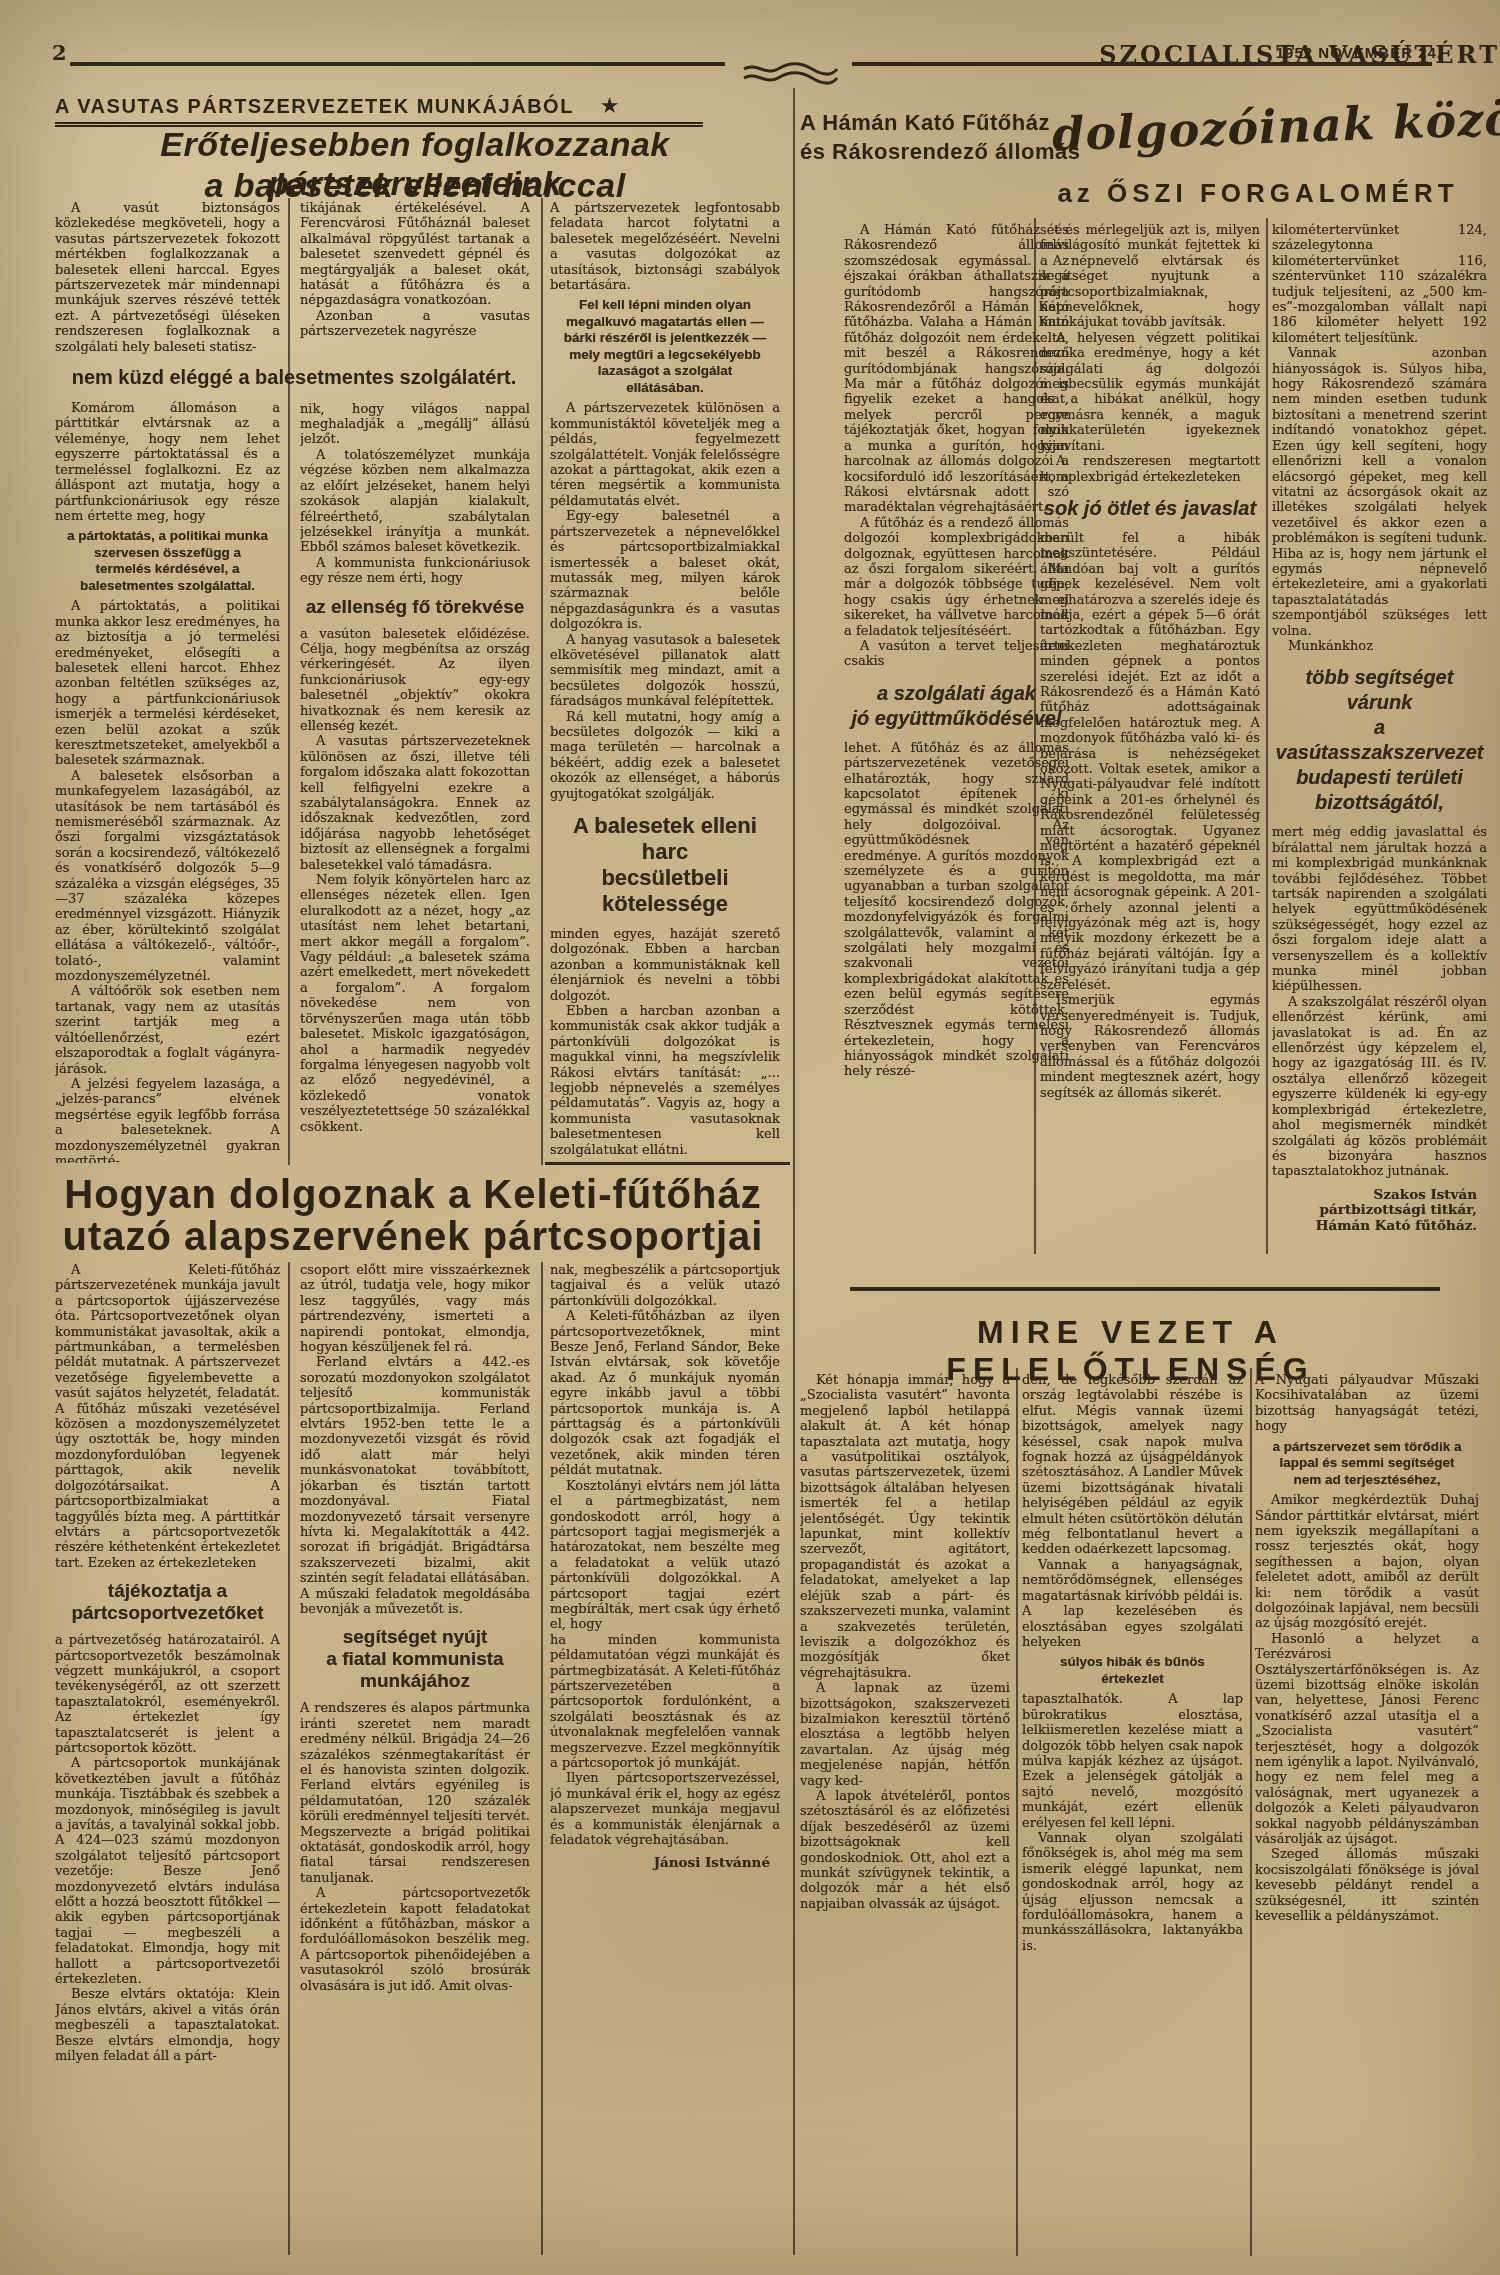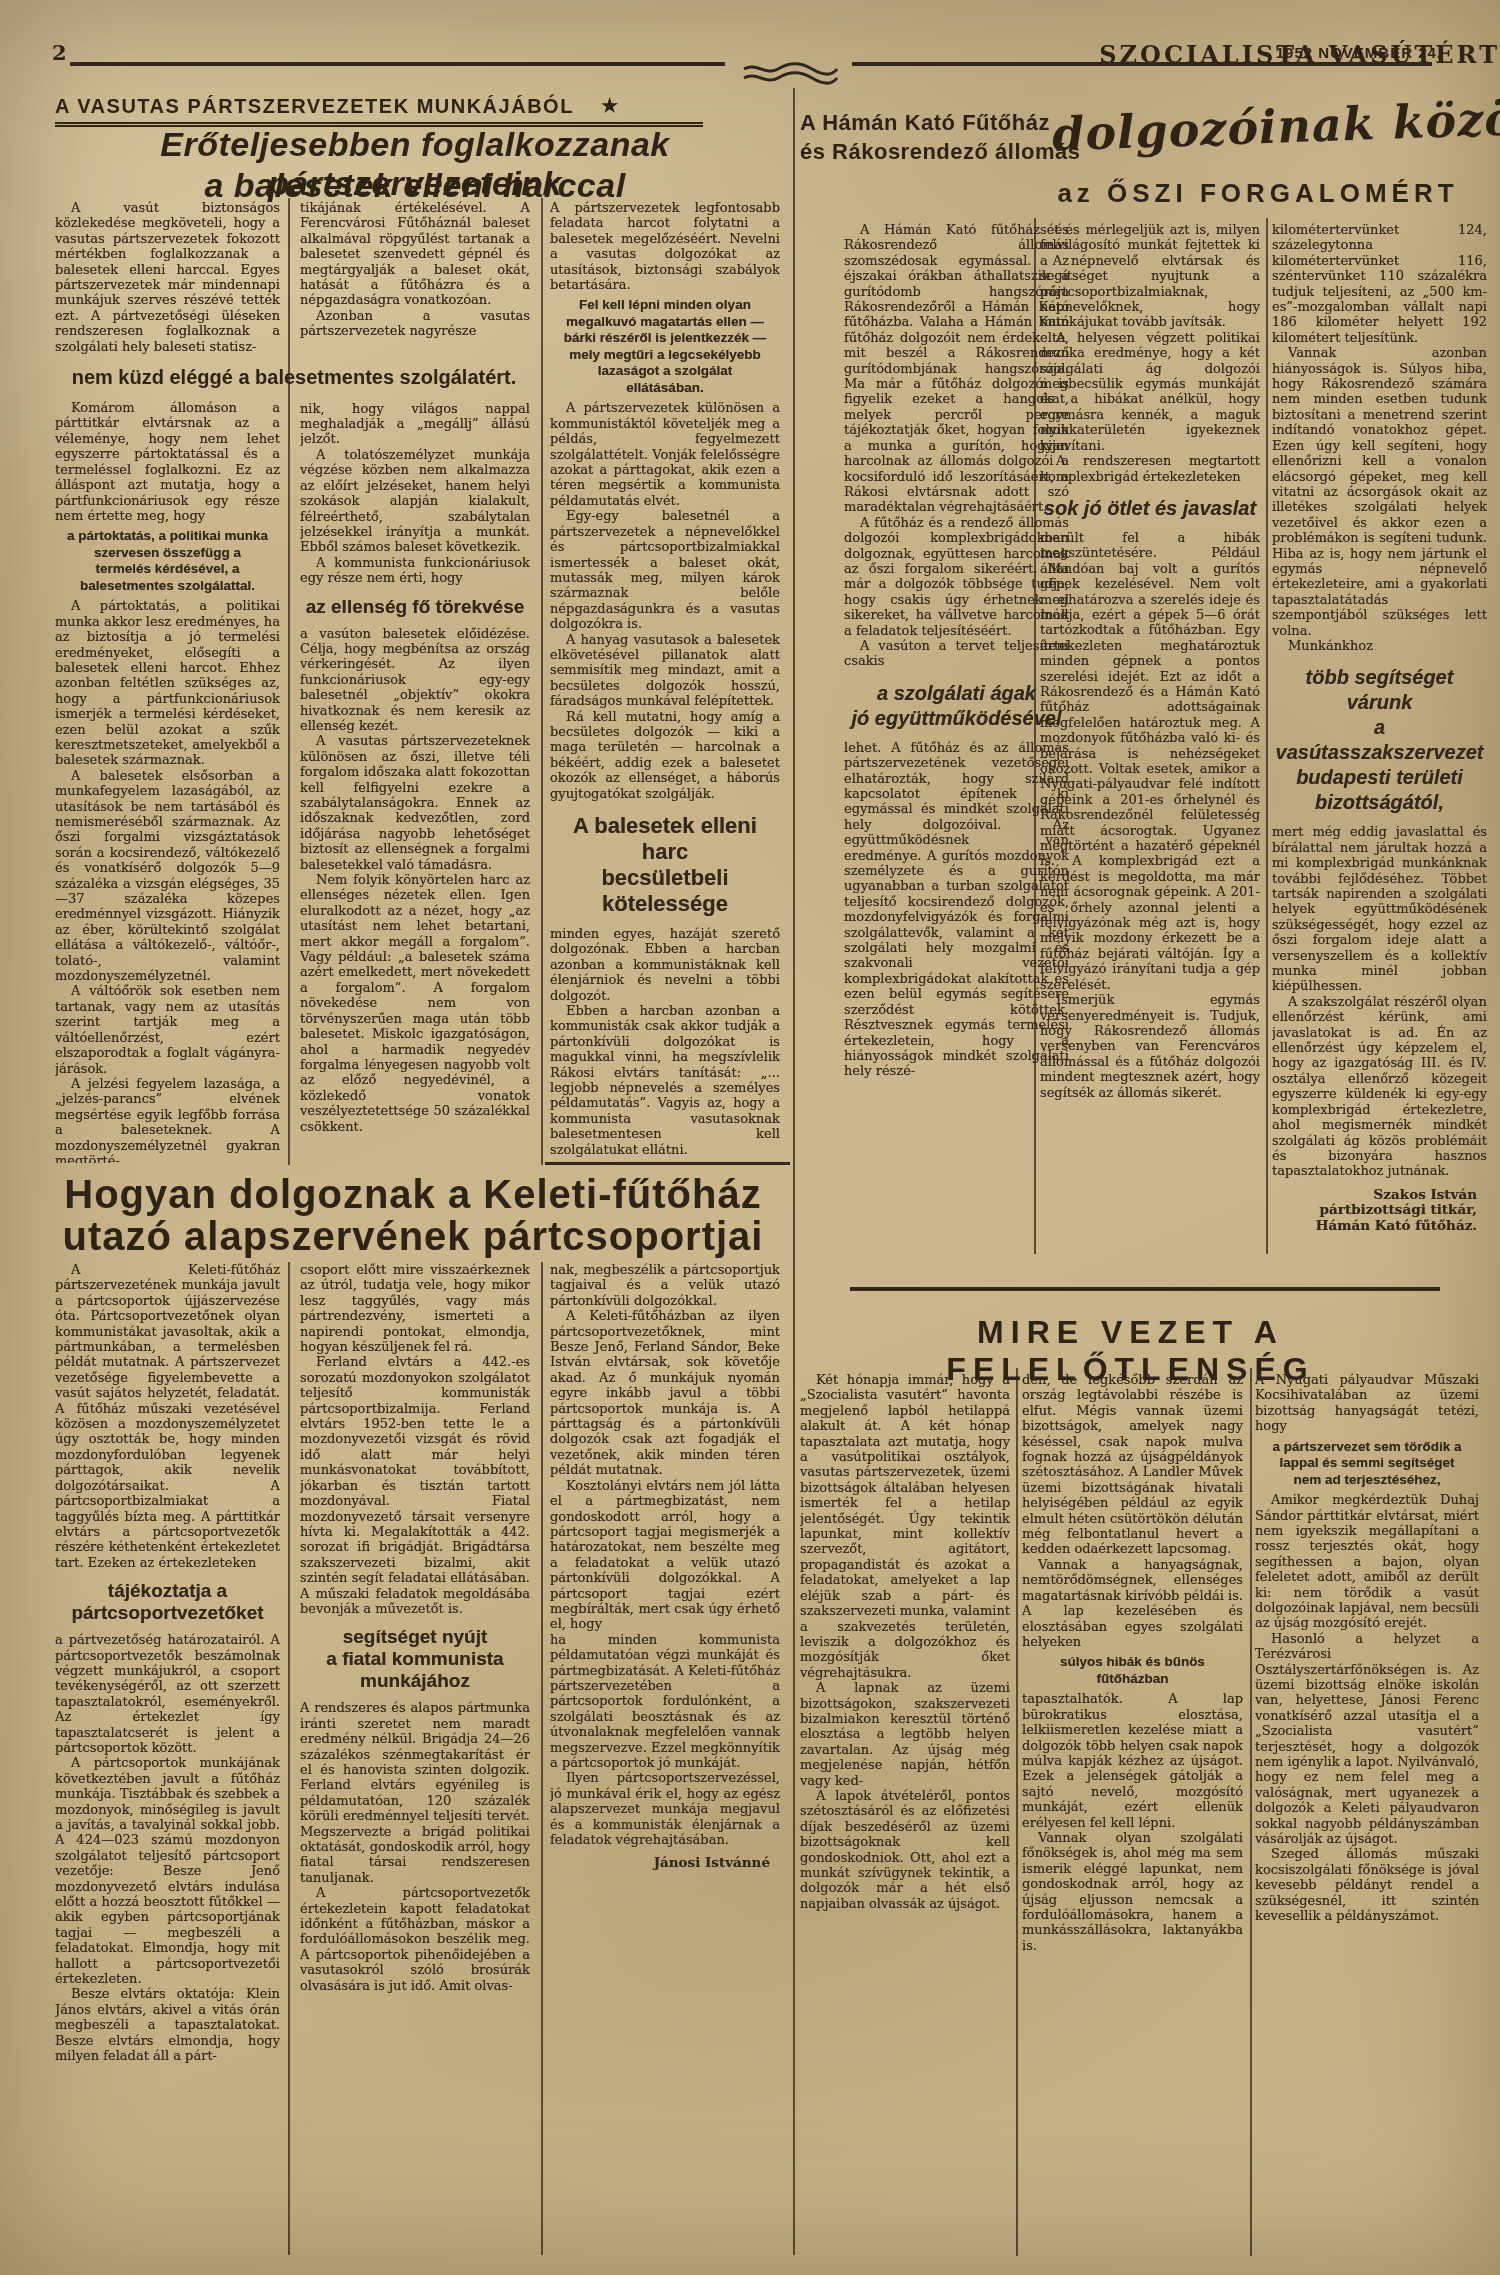--- a/index.html
+++ b/index.html
@@ -193,21 +193,21 @@
   <div class="abs headline-b ink" style="left:808px;top:1314px;">MIRE VEZET A FELELŐTLENSÉG</div>
 
   <div class="col" style="left:800px;top:1372px;width:210px;height:884px;">
       <div class="blk blk-p">Két hónapja immár, hogy a „Szocialista vasutért” havonta megjelenő lapból hetilappá alakult át. A két hónap tapasztalata azt mutatja, hogy a vasútpolitikai osztályok, vasutas pártszervezetek, üzemi bizottságok általában helyesen ismerték fel a hetilap jelentőségét. Úgy tekintik lapunkat, mint kollektív szervezőt, agitátort, propagandistát és azokat a feladatokat, amelyeket a lap eléjük szab a párt- és szakszervezeti munka, valamint a szakvezetés területén, leviszik a dolgozókhoz és mozgósítják őket végrehajtásukra.</div>
       <div class="blk blk-p">A lapnak az üzemi bizottságokon, szakszervezeti bizalmiakon keresztül történő elosztása a legtöbb helyen zavartalan. Az újság még megjelenése napján, hétfőn vagy ked-</div>
       <div class="blk blk-p">A lapok átvételéről, pontos szétosztásáról és az előfizetési díjak beszedéséről az üzemi bizottságoknak kell gondoskodniok. Ott, ahol ezt a munkát szívügynek tekintik, a dolgozók már a hét első napjaiban olvassák az újságot.</div>
     </div>
   <div class="col" style="left:1022px;top:1372px;width:221px;height:884px;">
       <div class="blk blk-pf">den, de legkésőbb szerdán az ország legtávolabbi részébe is elfut. Mégis vannak üzemi bizottságok, amelyek nagy késéssel, csak napok mulva fognak hozzá az újságpéldányok szétosztásához. A Landler Művek üzemi bizottságának hivatali helyiségében például az egyik elmult héten csütörtökön délután még felbontatlanul hevert a kedden odaérkezett lapcsomag.</div>
       <div class="blk blk-p">Vannak a hanyagságnak, nemtörődömségnek, ellenséges magatartásnak kirívóbb példái is. A lap kezelésében és elosztásában egyes szolgálati helyeken</div>
-      <div class="blk blk-b">súlyos hibák és bűnös fűtőházban</div>
+      <div class="blk blk-b">súlyos hibák és bűnös értekezlet</div>
       <div class="blk blk-pf">tapasztalhatók. A lap bürokratikus elosztása, lelkiismeretlen kezelése miatt a dolgozók több helyen csak napok múlva kapják kézhez az újságot. Ezek a jelenségek gátolják a sajtó nevelő, mozgósító munkáját, ezért ellenük erélyesen fel kell lépni.</div>
       <div class="blk blk-p">Vannak olyan szolgálati főnökségek is, ahol még ma sem ismerik eléggé lapunkat, nem gondoskodnak arról, hogy az újság eljusson nemcsak a fordulóállomásokra, hanem a munkásszállásokra, laktanyákba is.</div>
     </div>
   <div class="col" style="left:1255px;top:1372px;width:224px;height:884px;">
       <div class="blk blk-pf">A Nyugati pályaudvar Műszaki Kocsihivatalában az üzemi bizottság hanyagságát tetézi, hogy</div>
       <div class="blk blk-b">a pártszervezet sem törődik a lappal és semmi segítséget nem ad terjesztéséhez,</div>
       <div class="blk blk-p">Amikor megkérdeztük Duhaj Sándor párttitkár elvtársat, miért nem igyekszik megállapítani a rossz terjesztés okát, hogy segíthessen a bajon, olyan feleletet adott, amiből az derült ki: nem törődik a vasút dolgozóinak lapjával, nem becsüli az újság mozgósító erejét.</div>
       <div class="blk blk-p">Hasonló a helyzet a Terézvárosi Osztályszertárfőnökségen is. Az üzemi bizottság elnöke iskolán van, helyettese, Jánosi Ferenc vonatkísérő azzal utasítja el a „Szocialista vasutért” terjesztését, hogy a dolgozók nem igénylik a lapot. Nyilvánvaló, hogy ez nem felel meg a valóságnak, mert ugyanezek a dolgozók a Keleti pályaudvaron sokkal nagyobb példányszámban vásárolják az újságot.</div>
       <div class="blk blk-p">Szeged állomás műszaki kocsiszolgálati főnöksége is jóval kevesebb példányt rendel a szükségesnél, itt szintén kevesellik a példányszámot.</div>
     </div>

